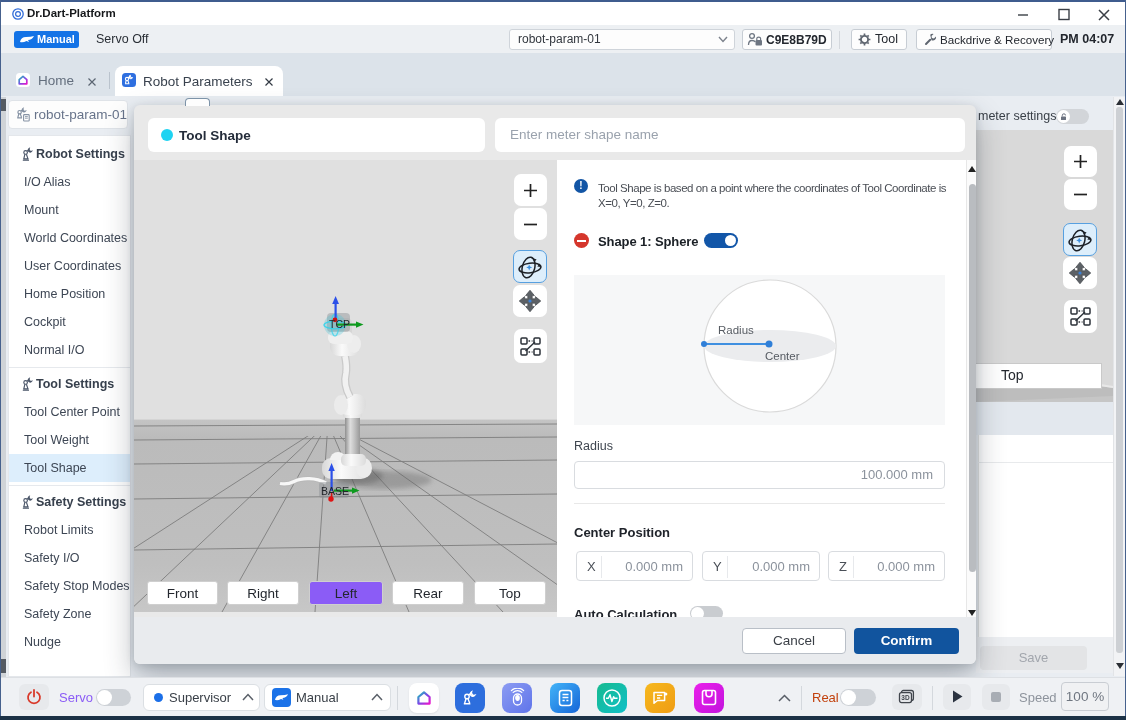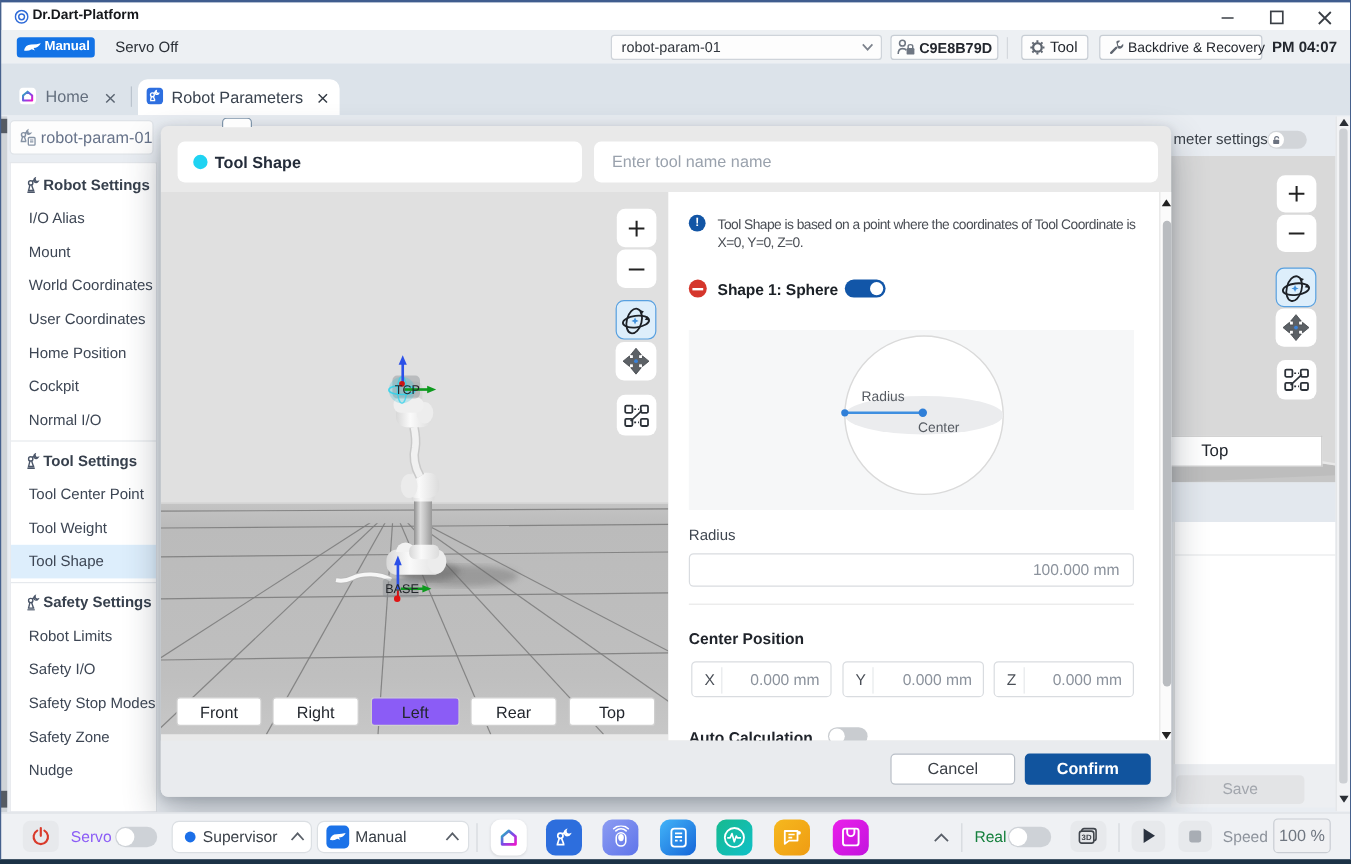--- a/index.html
+++ b/index.html
@@ -237,21 +237,21 @@
     <svg class="abs" style="left:2px;top:566px" width="8" height="6" viewBox="0 0 8 6">
       <path d="M4 6 L8 0 H0 Z" fill="#2b2f35"></path>
     </svg>
   </div>
   <div id="modal" class="abs">
     <div class="abs" style="left:51px;top:-7px;width:25px;height:8px;background:#fdfdfd;border:1.5px solid #7d93a8;border-bottom:none;border-radius:4px 4px 0 0;"></div>
     <div class="abs" style="left:14px;top:13px;width:337px;height:34px;background:#fff;border-radius:6px;"></div>
     <div class="abs" style="left:27px;top:24px;width:12px;height:12px;background:#1fd3f2;border-radius:50%;"></div>
     <div class="abs" style="left:45px;top:23px;font-size:13.5px;font-weight:bold;color:#242c3a;">Tool Shape</div>
     <div class="abs" style="left:361px;top:13px;width:470px;height:34px;background:#fff;border-radius:6px;"></div>
-    <div class="abs" style="left:376px;top:22px;font-size:13.5px;color:#9aa2ad;">Enter tool name name</div>
+    <div class="abs" style="left:376px;top:22px;font-size:13.5px;color:#9aa2ad;">Enter meter shape name</div>
     <div id="viewport" class="abs" style="left:0;top:55px;width:481px;height:457px;overflow:hidden;">
       <svg width="423" height="452" viewBox="0 0 423 452">
         <defs>
           <linearGradient id="floorg" x1="0" y1="0" x2="0" y2="1">
             <stop offset="0" stop-color="#c4c4c4"></stop>
             <stop offset="0.1" stop-color="#bbbbbb"></stop>
             <stop offset="0.75" stop-color="#bfbfbf"></stop>
             <stop offset="1" stop-color="#c7c7c7"></stop>
           </linearGradient>
           <clipPath id="floorclip">
@@ -510,21 +510,21 @@
     </svg>
     <div class="abs" style="left:693px;top:5px;width:30px;height:30px;background:linear-gradient(135deg,#ea1fea,#c214dd);border-radius:8px;"></div>
     <svg class="abs" style="left:699px;top:10px" width="18" height="19" viewBox="0 0 18 19">
       <rect x="2.5" y="2.5" width="13" height="14" rx="2" fill="none" stroke="#fff" stroke-width="1.6"></rect>
       <path d="M6 2.8 v3 a3 3 0 0 0 6 0 v-3" fill="none" stroke="#fff" stroke-width="1.6"></path>
     </svg>
     <svg class="abs" style="left:777px;top:16px" width="13" height="8" viewBox="0 0 13 8">
       <path d="M1 7 L6.5 1.5 L12 7" fill="none" stroke="#595f68" stroke-width="1.5"></path>
     </svg>
     <div class="vline" style="left:800px;top:8px;height:24px;"></div>
-    <div class="abs" style="left:811px;top:12px;font-size:13px;color:#15803d;">Real</div>
+    <div class="abs" style="left:811px;top:12px;font-size:13px;color:#c2410c;">Real</div>
     <div class="abs" style="left:839px;top:11px;width:36px;height:17px;background:#ced2d7;border-radius:9px;">
       <div class="abs" style="left:1px;top:1px;width:15px;height:15px;background:#fff;border-radius:50%;"></div>
     </div>
     <div class="btnbox" style="left:891px;top:6px;width:30px;height:26px;"></div>
     <svg class="abs" style="left:897px;top:11px" width="17" height="16" viewBox="0 0 17 16">
       <rect x="3.4" y="1.5" width="12" height="10" rx="2" fill="none" stroke="#40454c" stroke-width="1.3"></rect>
       <rect x="1.5" y="3.6" width="12" height="10" rx="2" fill="#e4e6e9" stroke="#40454c" stroke-width="1.3"></rect>
       <text x="7.5" y="11" font-size="6.5" font-weight="bold" fill="#40454c" text-anchor="middle" font-family="Liberation Sans">3D</text>
     </svg>
     <div class="vline" style="left:931px;top:8px;height:24px;"></div>

